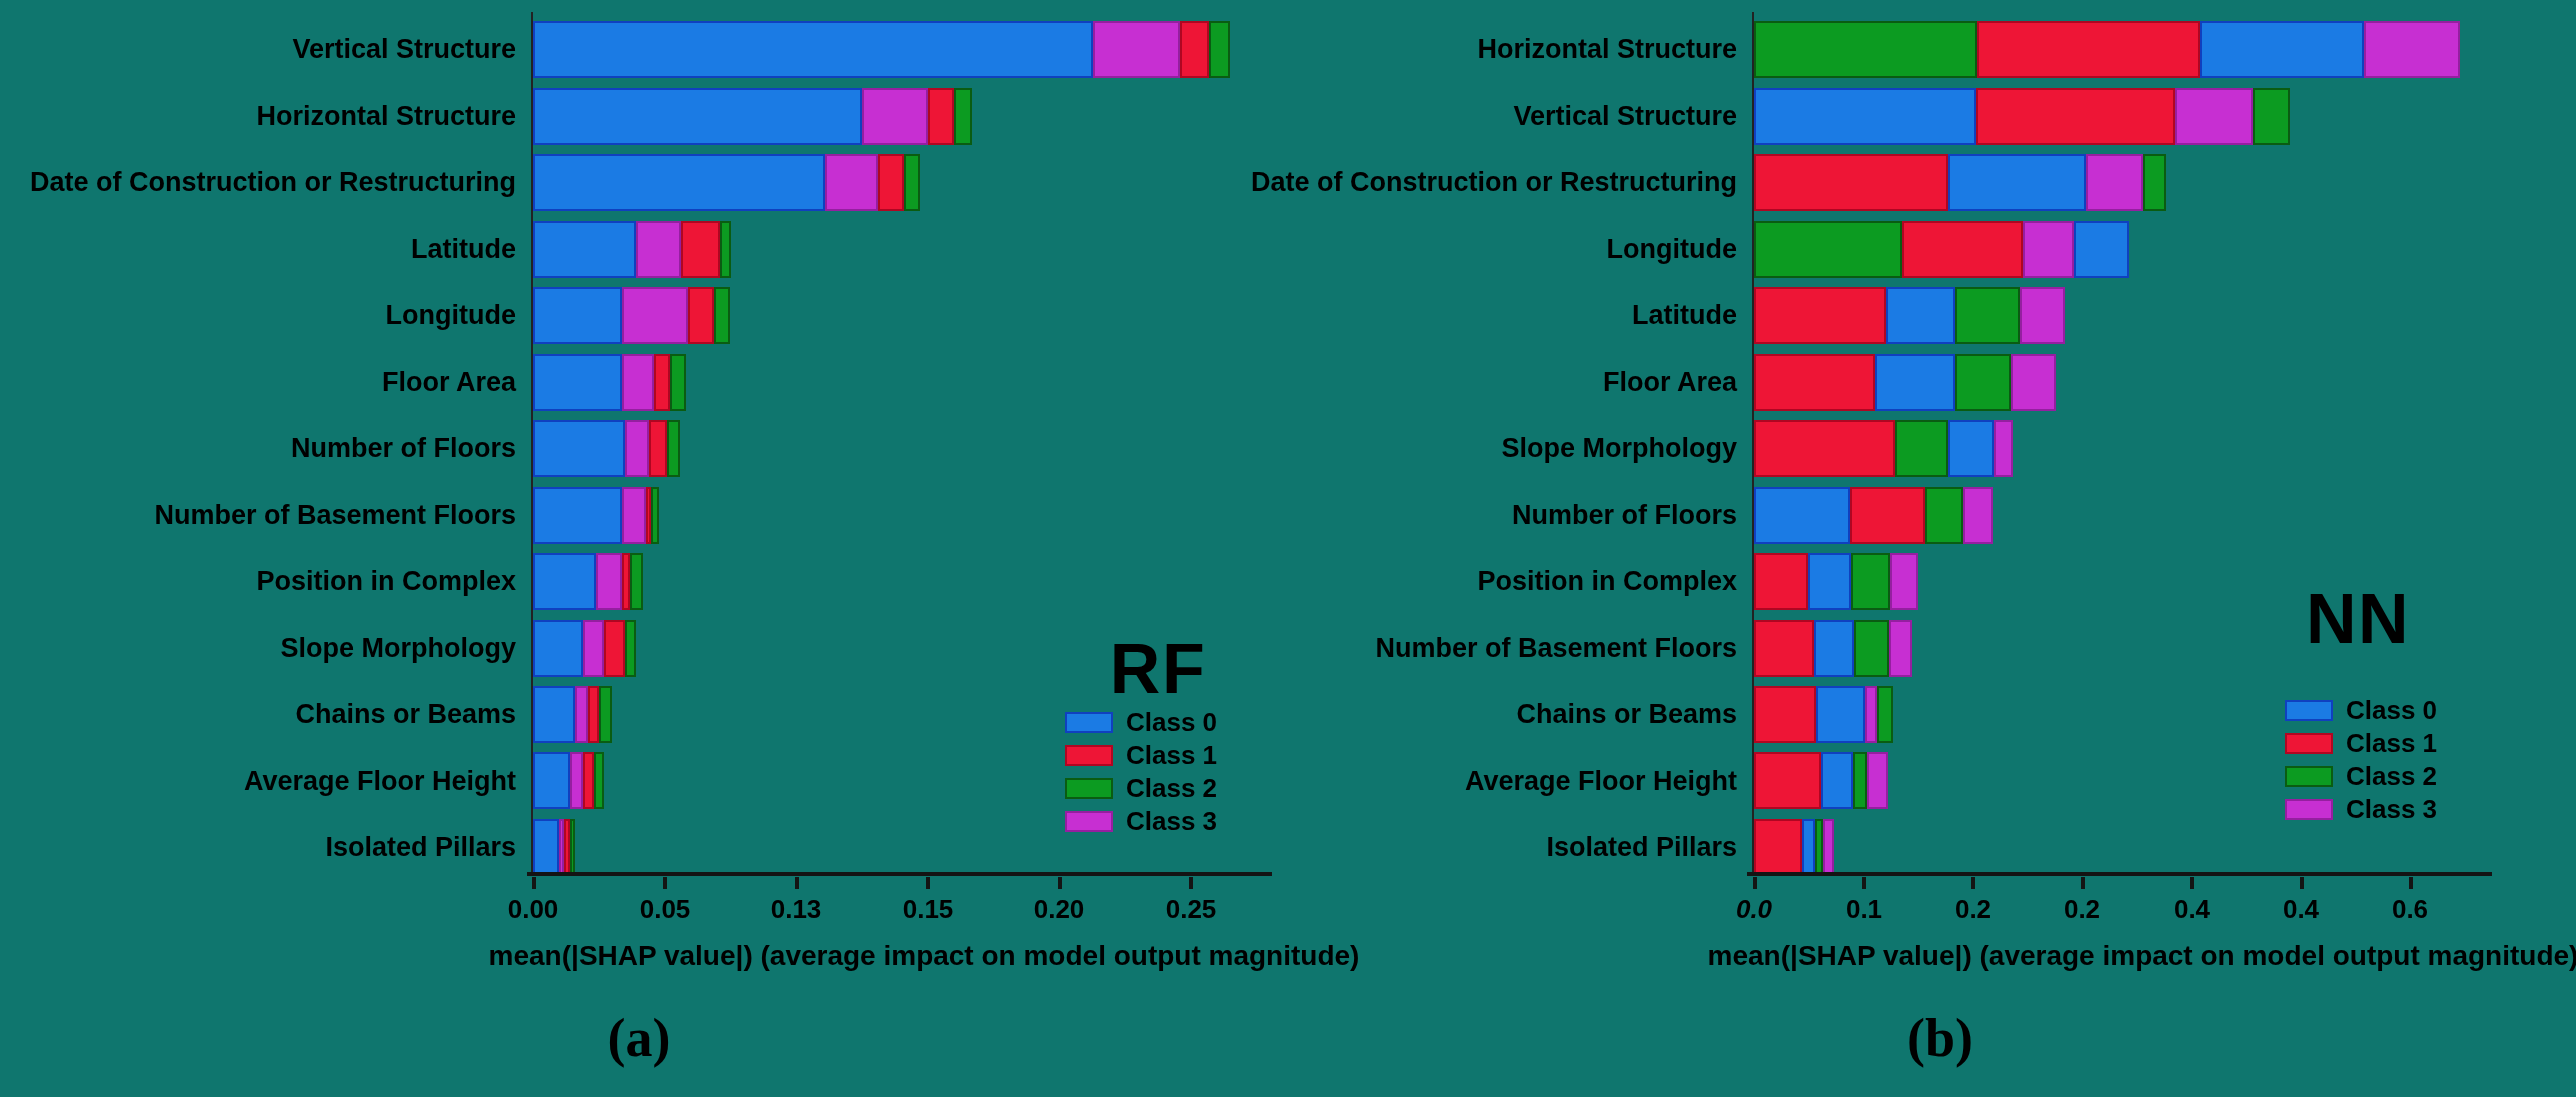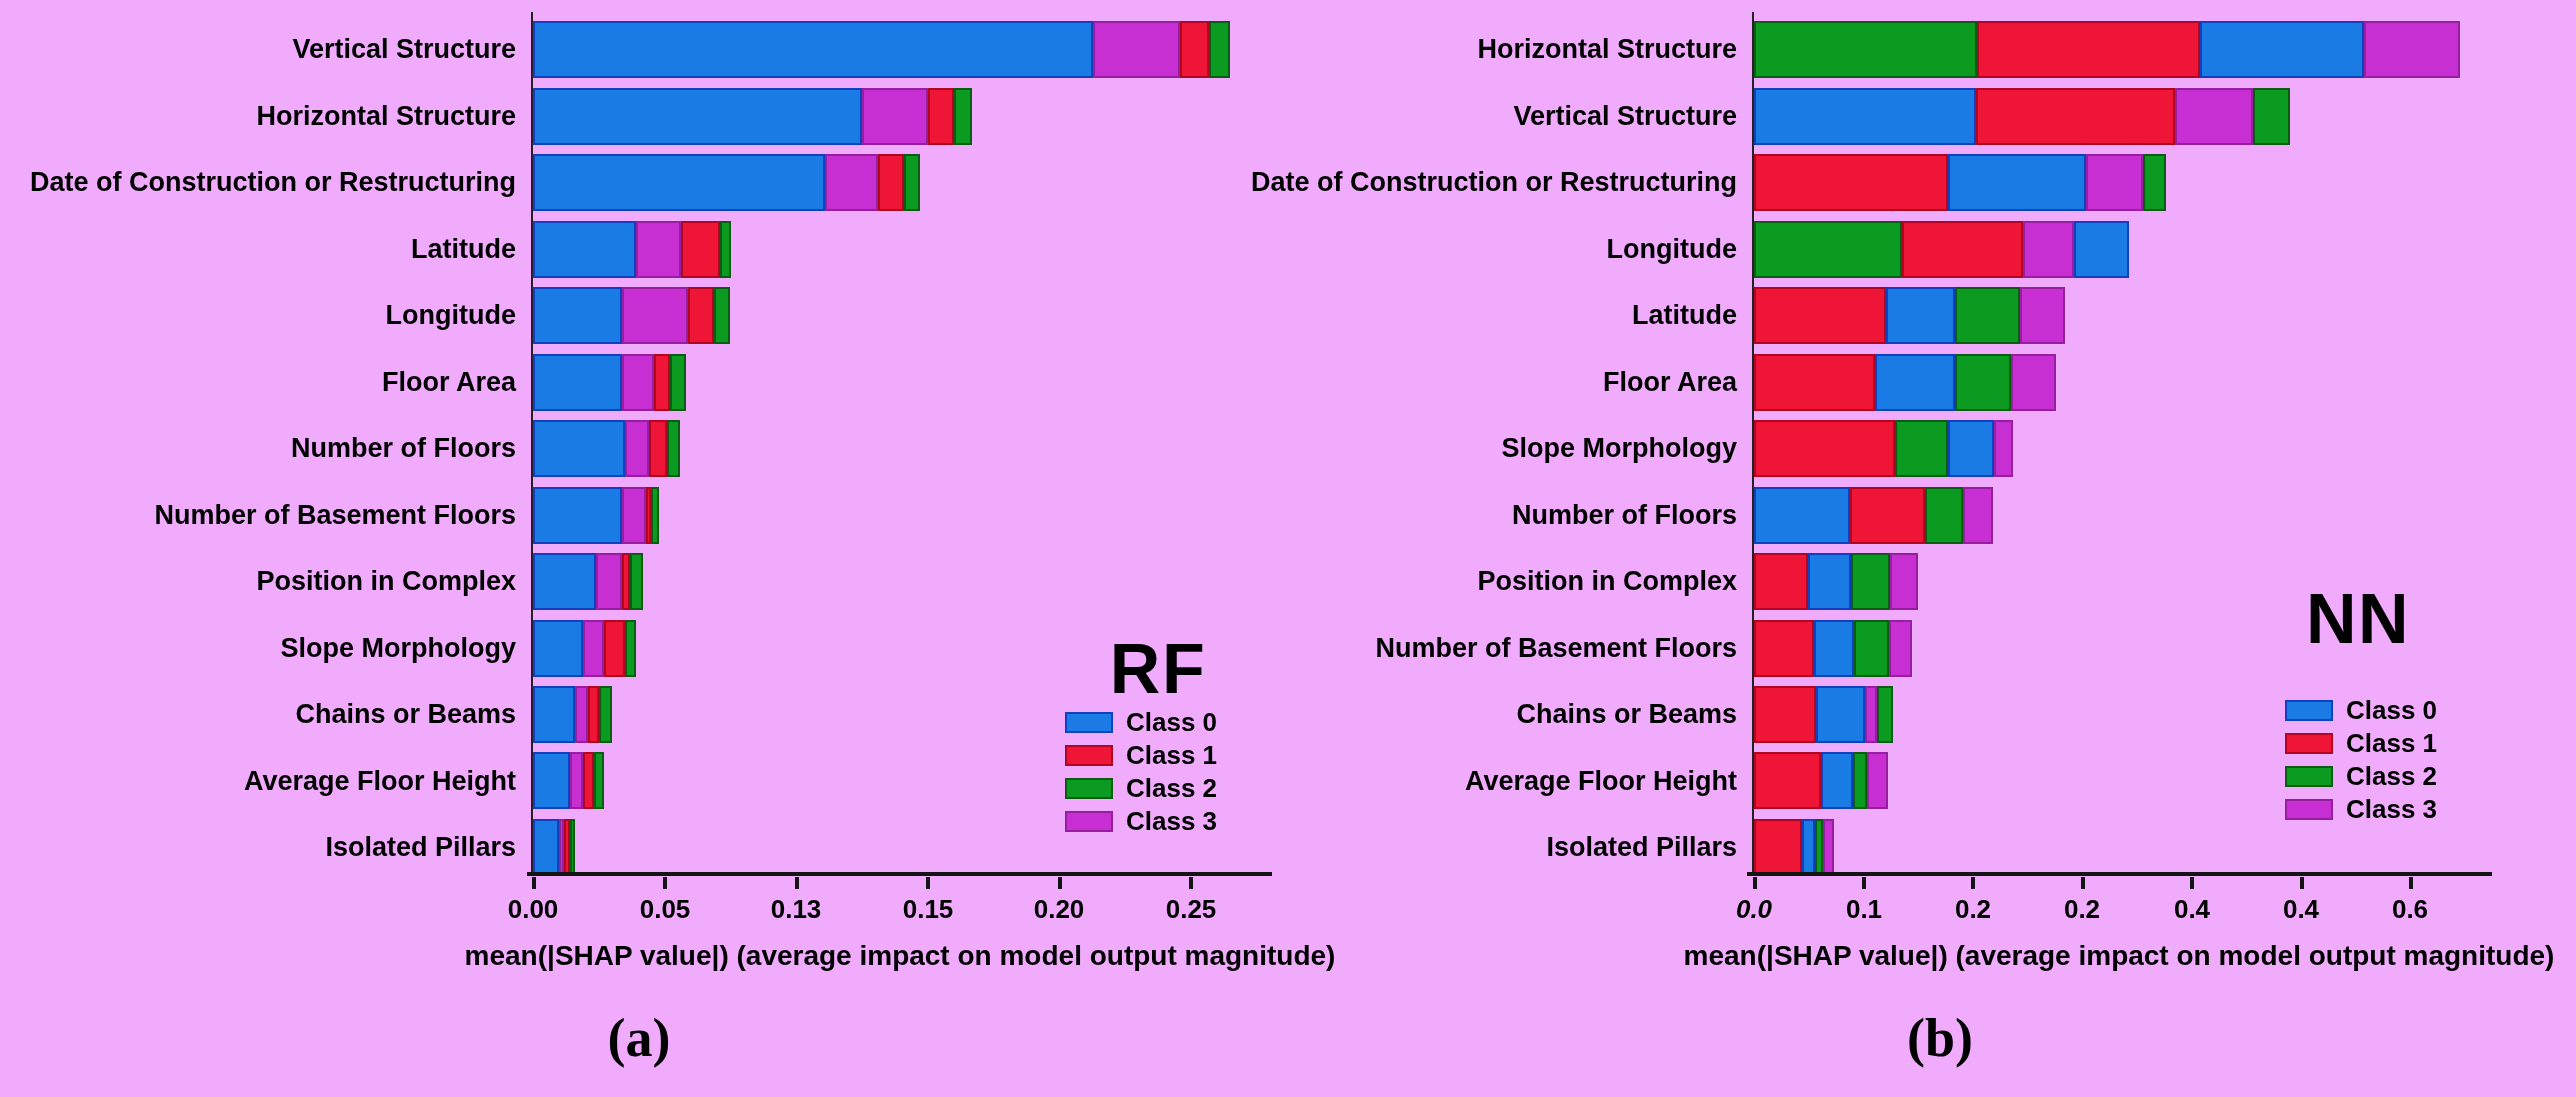--- a/index.html
+++ b/index.html
@@ -1,36 +1,37 @@
 <!DOCTYPE html>
 <html style="font-size:11.7px"><head>
 <meta charset="utf-8">
 <style>
   html,body{margin:0;padding:0;background:#ffffff;}
   .stage{
-    position:relative;width:2576px;height:1097px;background:#f0abfc;
+    position:relative;width:2576px;height:1097px;background:#0f766e;
     font-family:"Liberation Sans", sans-serif;color:#000;overflow:hidden;
   }
   .chart{position:absolute;inset:0;}
   .row-label{
     position:absolute;text-align:right;font-size:27px;font-weight:700;
     line-height:37px;white-space:nowrap;color:#000;
   }
   .bar{position:absolute;display:flex;height:57px;}
   .seg{flex:0 0 auto;height:100%;box-sizing:border-box;border-style:solid;border-width:2.2px;}
   .spine{position:absolute;background:#222;}
   .axis-line{position:absolute;background:#141414;}
   .tick-mark{position:absolute;width:3.7px;height:11.7px;background:#141414;}
   .tick-label{
     position:absolute;transform:translateX(-50%);font-size:26px;font-weight:700;
     white-space:nowrap;
   }
   .x-label{
     position:absolute;transform:translateX(-50%);font-size:28px;font-weight:700;
     white-space:nowrap;
+    margin-left:24px;
   }
   .chart-title{
     position:absolute;transform:translateX(-50%);font-size:70px;font-weight:600;
     letter-spacing:1.5px;white-space:nowrap;
   }
   .legend{position:absolute;}
   .legend-entry{display:flex;align-items:center;height:33px;}
   .legend-swatch{width:48px;height:20.5px;box-sizing:border-box;border:2.2px solid #000;margin-right:13px;}
   .legend-text{font-size:26px;font-weight:700;white-space:nowrap;}
   .caption{

